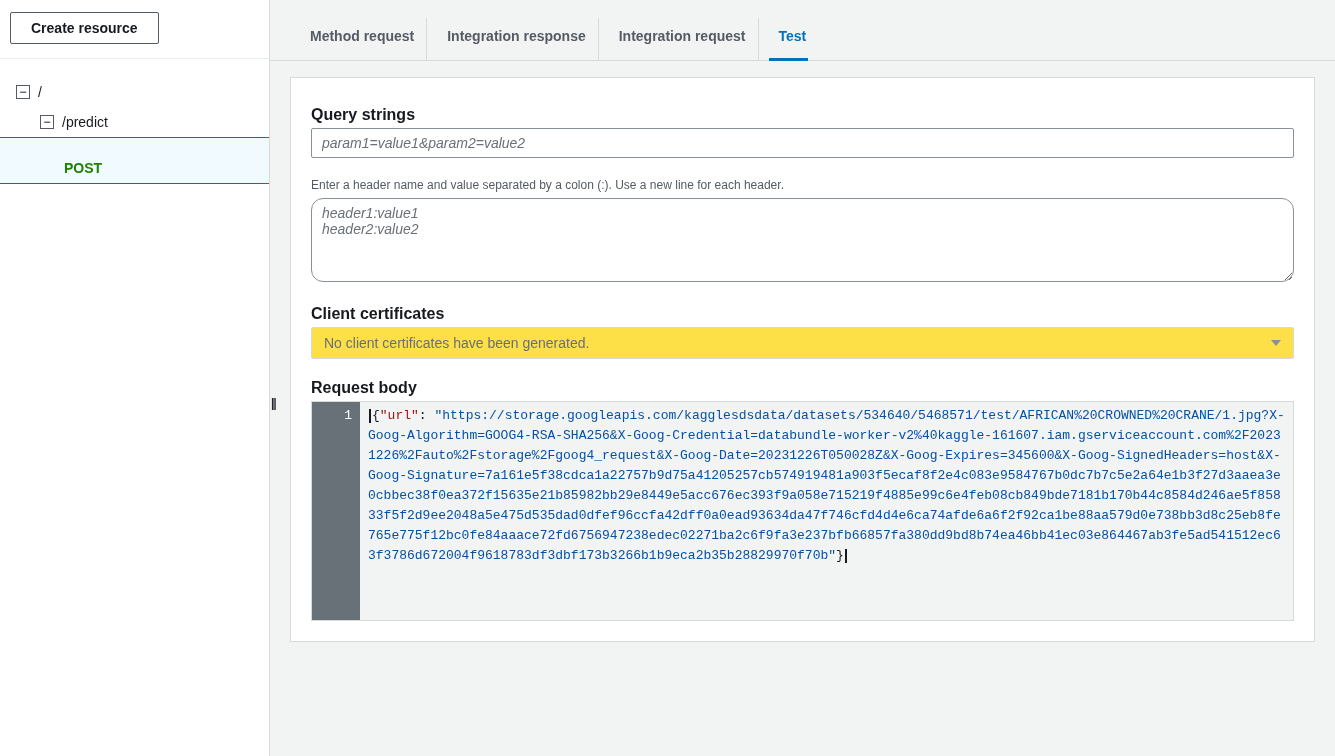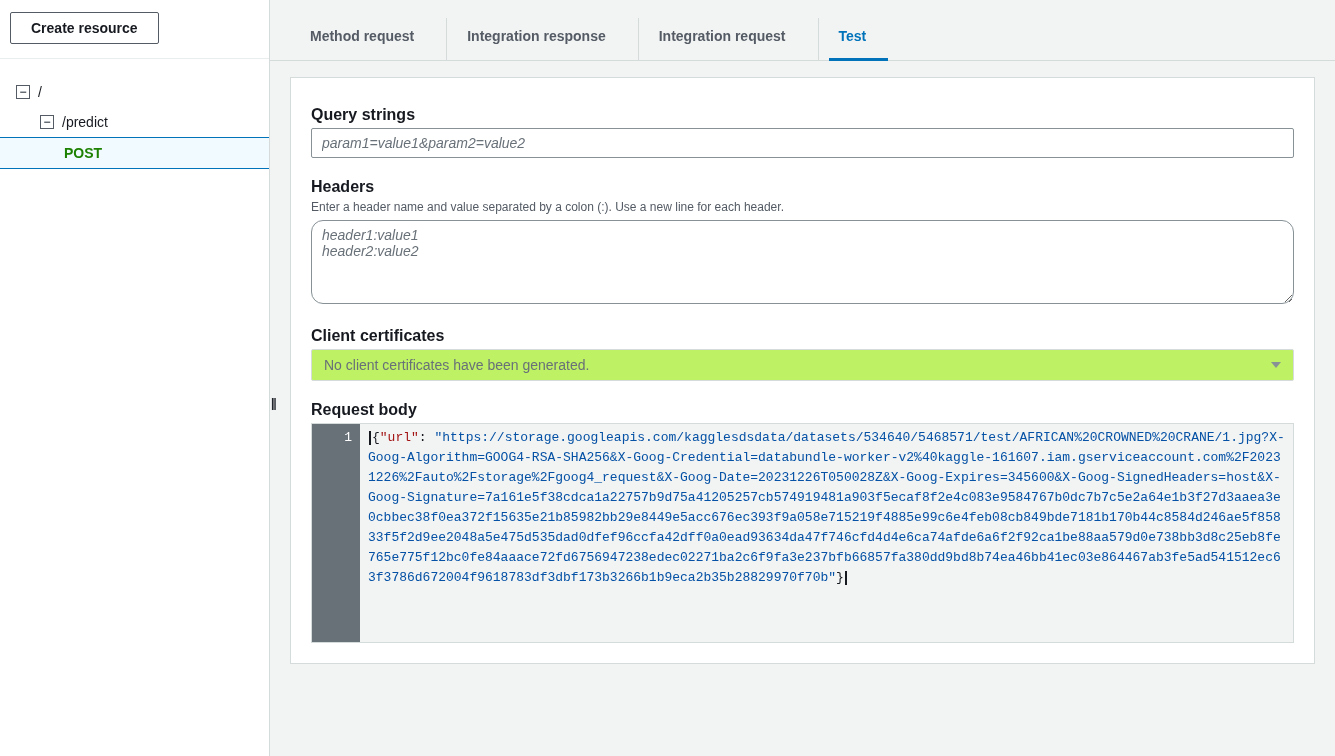--- a/index.html
+++ b/index.html
@@ -50,20 +50,21 @@
 .tree-row.level-1 { padding-left: 40px; }
 .tree-row.level-2 { padding-left: 64px; }
 .tree-row.selected {
   background: #f1faff;
   border-top: 1px solid #0073bb;
   border-bottom: 1px solid #0073bb;
 }
 .tree-row .method-post {
   color: #1d8102;
   font-weight: 700;
+  margin-top: 15px;
 }
 .tree-toggle {
   display: inline-flex;
   width: 14px;
   height: 14px;
   border: 1px solid #545b64;
   margin-right: 8px;
   align-items: center;
   justify-content: center;
   font-size: 12px;
@@ -86,21 +87,21 @@
   overflow: auto;
   padding: 0 0 20px 0;
 }
 .tabs {
   display: flex;
   padding: 18px 20px 0 20px;
   border-bottom: 1px solid #d5dbdb;
   gap: 0;
 }
 .tab {
-  padding: 10px 32px 16px 20px;
+  padding: 10px 12px 16px 20px;
   color: #545b64;
   font-weight: 700;
   font-size: 14px;
   cursor: pointer;
   border-right: 1px solid #d5dbdb;
   position: relative;
 }
 .tab:last-child { border-right: none; text-align: right; }
 .tab.active {
   color: #0073bb;
@@ -156,21 +157,21 @@
 }
 .text-input::placeholder, .textarea::placeholder {
   color: #687078;
   font-style: italic;
 }
 .textarea { resize: vertical; height: 84px; border-radius: 12px; }
 .select-disabled {
   display: flex;
   align-items: center;
   justify-content: space-between;
-  background: #bef264;
+  background: #fde047;
   border: 1px solid #d5dbdb;
   border-radius: 2px;
   padding: 7px 12px;
   color: #687078;
   font-size: 14px;
 }
 .chev {
   width: 0; height: 0;
   border-left: 5px solid transparent;
   border-right: 5px solid transparent;
@@ -245,21 +246,20 @@
 
     <section class="panel">
       <div class="panel-body">
 
         <div class="field">
           <div class="field-label">Query strings</div>
           <input class="text-input" type="text" placeholder="param1=value1&amp;param2=value2" style="">
         </div>
 
         <div class="field">
-          <div class="field-label">Headers</div>
           <div class="field-hint">Enter a header name and value separated by a colon (:). Use a new line for each header.</div>
           <textarea class="textarea" placeholder="header1:value1
 header2:value2" style=""></textarea>
         </div>
 
         <div class="field">
           <div class="field-label">Client certificates</div>
           <div class="select-disabled">
             <span>No client certificates have been generated.</span>
             <span class="chev"></span>

